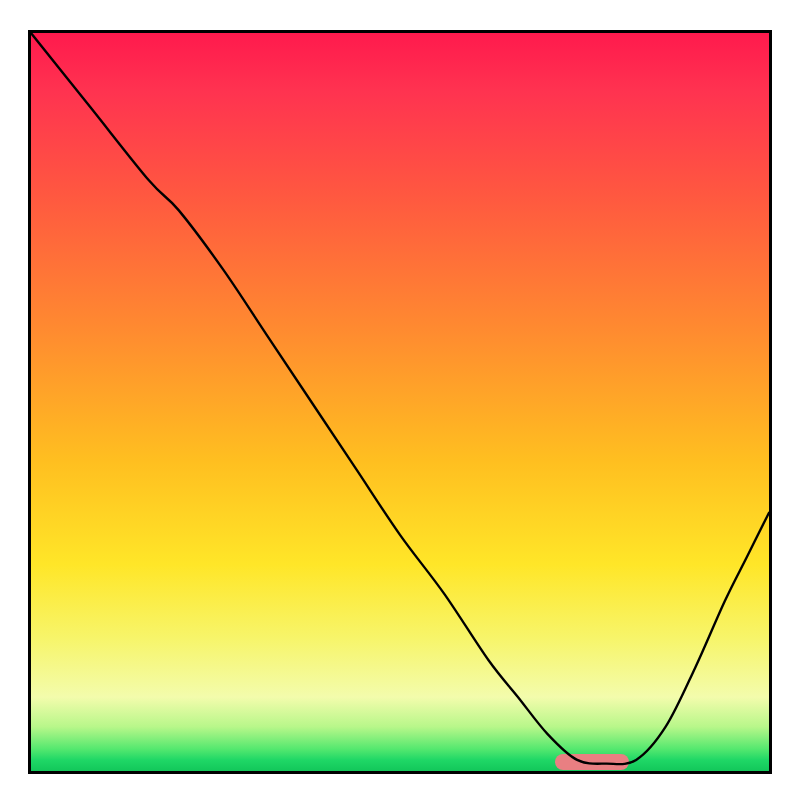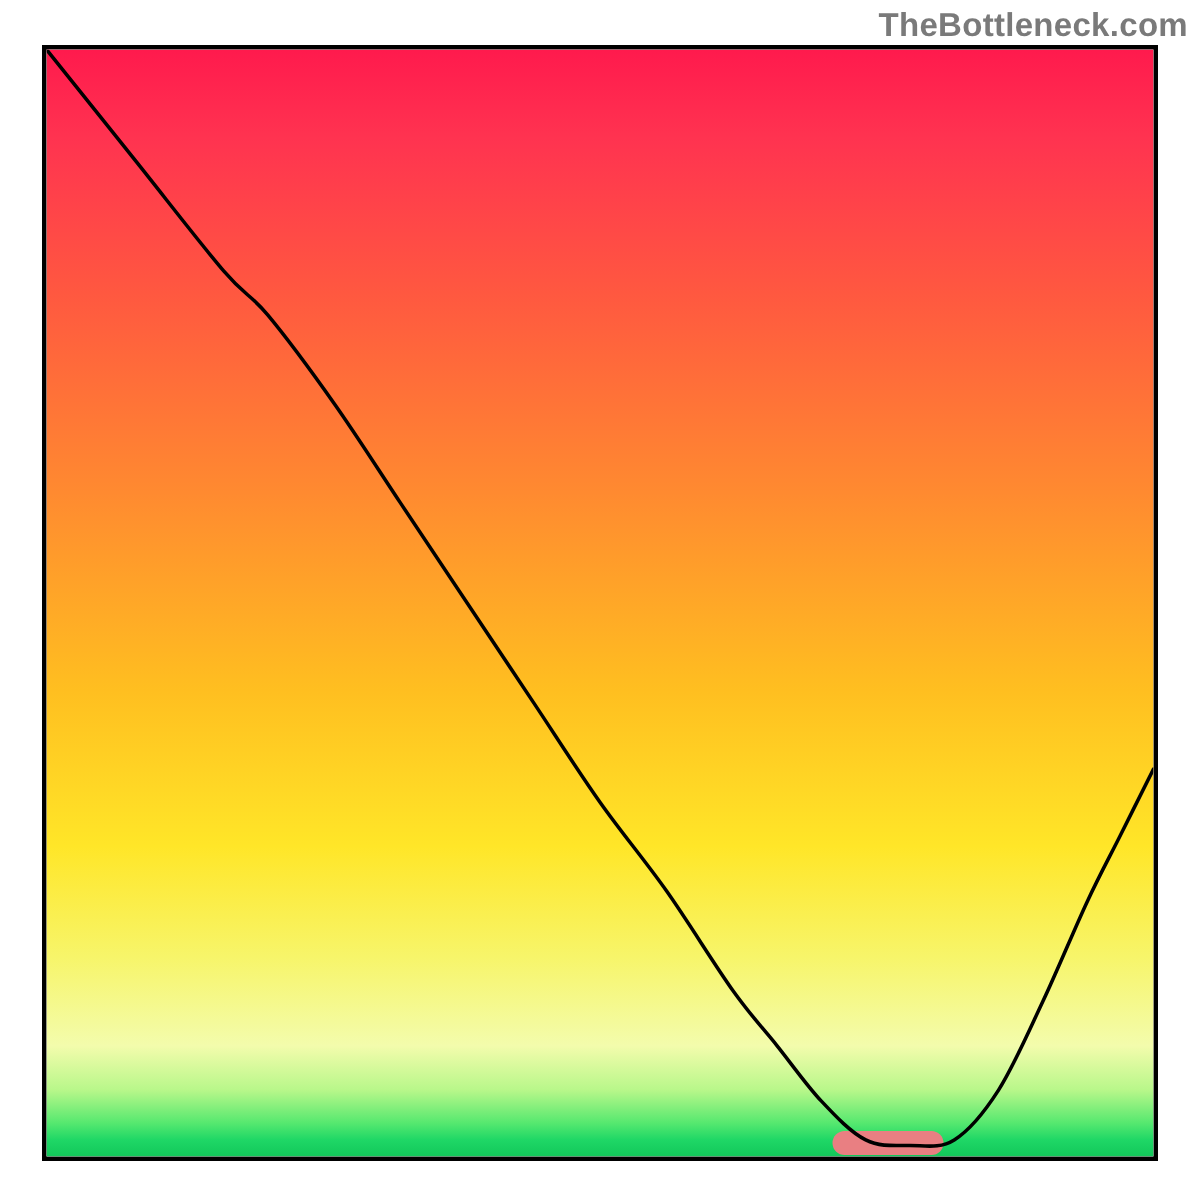--- a/index.html
+++ b/index.html
@@ -65,21 +65,20 @@
   .marker {
     position: absolute;
     background: #e97f82;
     border-radius: 10px;
   }
 </style>
 </head>
 <body>
 
 <div class="container">
-  <div class="watermark">TheBottleneck.com</div>
 
   <div class="plot-border">
     <div class="gradient"></div>
 
     <div class="marker" id="marker" style="left: 523.98px; width: 73.8px; height: 16.236px; top: 721.026px; background: rgb(233, 127, 130);"></div>
 
     <svg class="curve" viewBox="0 0 1000 1000" preserveAspectRatio="none">
       <path id="curve-path" fill="none" stroke="#000" stroke-width="3.2" stroke-linejoin="round" stroke-linecap="round" d="M 0.00 0.00 C 13.33 16.67, 53.33 66.67, 80.00 100.00 C 106.67 133.33, 140.00 176.67, 160.00 200.00 C 180.00 223.33, 183.33 220.00, 200.00 240.00 C 216.67 260.00, 240.00 291.67, 260.00 320.00 C 280.00 348.33, 300.00 380.00, 320.00 410.00 C 340.00 440.00, 360.00 470.00, 380.00 500.00 C 400.00 530.00, 420.00 560.00, 440.00 590.00 C 460.00 620.00, 480.00 651.67, 500.00 680.00 C 520.00 708.33, 540.00 731.67, 560.00 760.00 C 580.00 788.33, 603.33 826.67, 620.00 850.00 C 636.67 873.33, 646.67 883.33, 660.00 900.00 C 673.33 916.67, 686.67 935.83, 700.00 950.00 C 713.33 964.17, 726.67 978.33, 740.00 985.00 C 753.33 991.67, 766.67 990.00, 780.00 990.00 C 793.33 990.00, 806.67 993.33, 820.00 985.00 C 833.33 976.67, 846.67 960.83, 860.00 940.00 C 873.33 919.17, 886.67 888.33, 900.00 860.00 C 913.33 831.67, 928.33 795.00, 940.00 770.00 C 951.67 745.00, 960.00 730.00, 970.00 710.00 C 980.00 690.00, 995.00 660.00, 1000.00 650.00"></path>
     </svg>
   </div>

